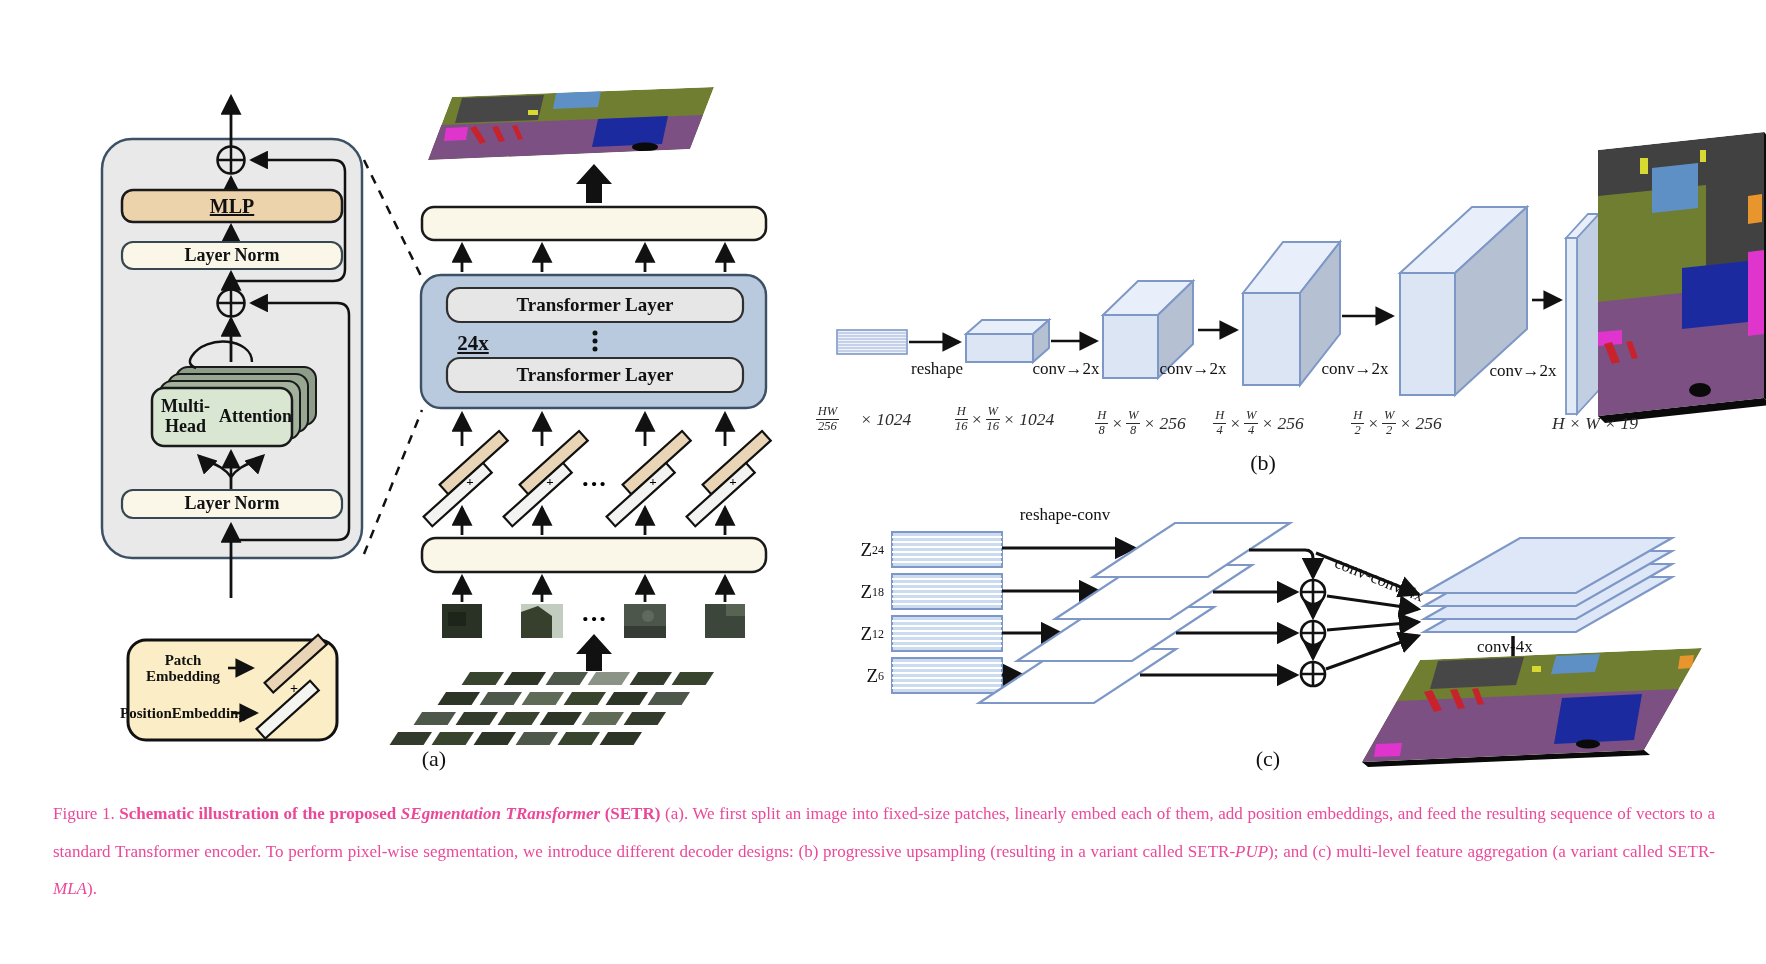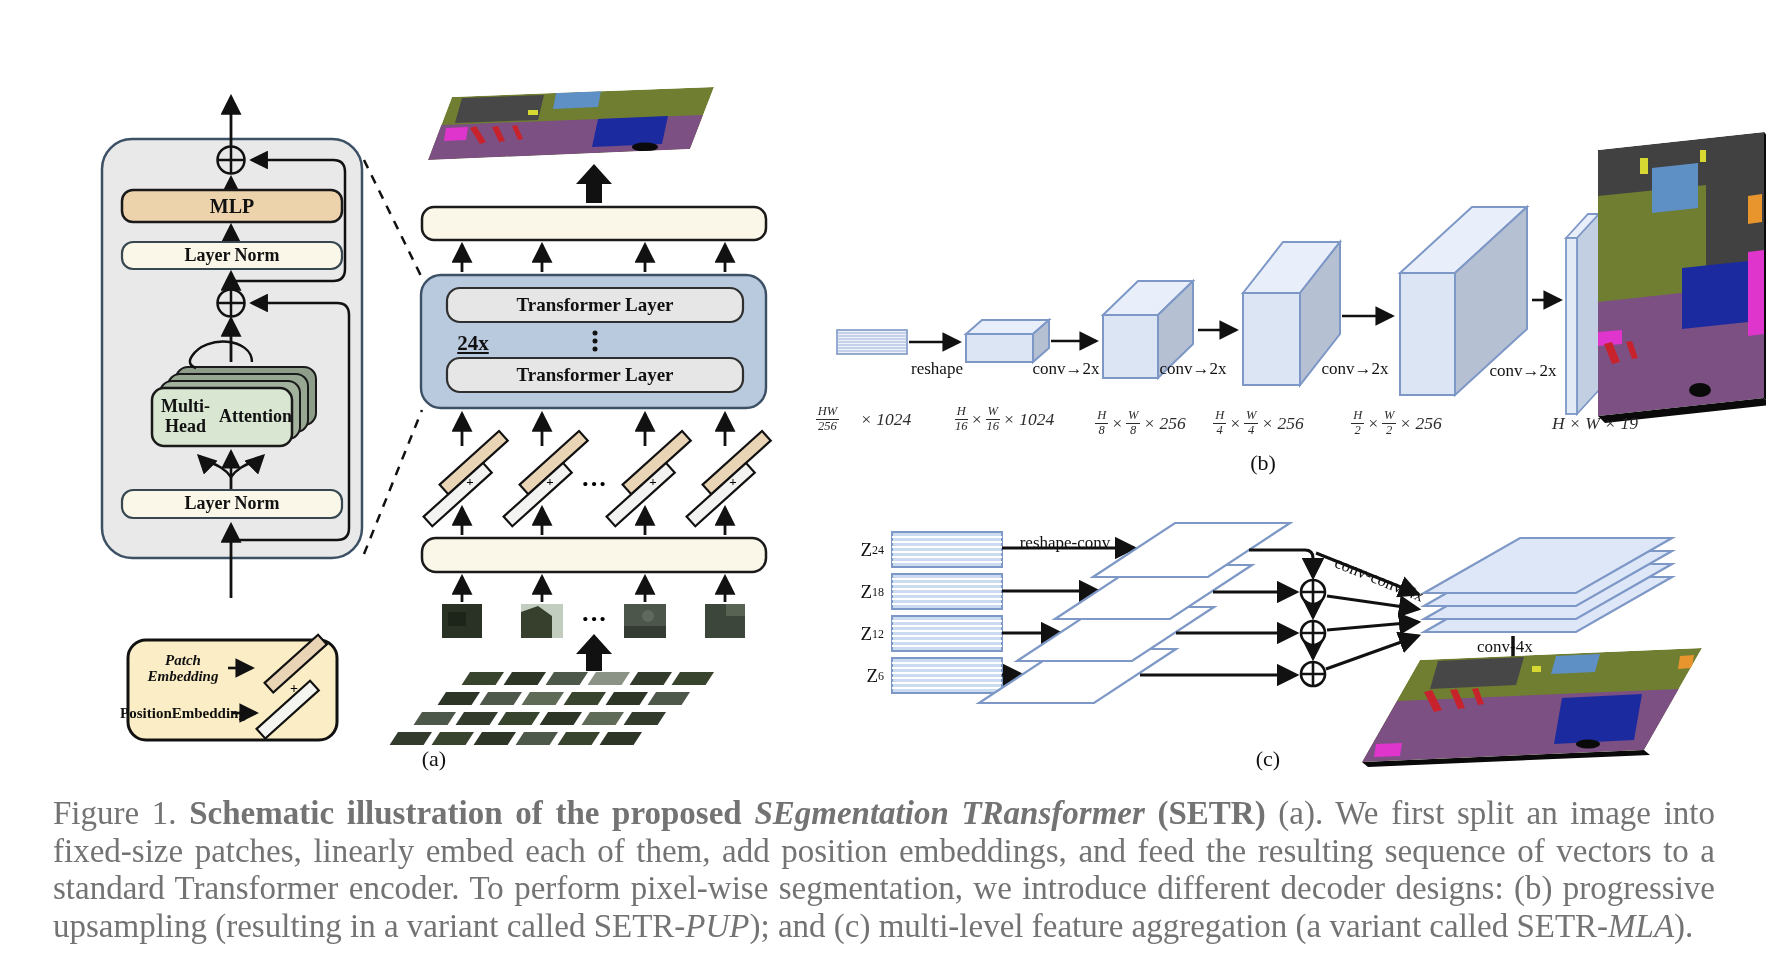--- a/index.html
+++ b/index.html
@@ -12,22 +12,22 @@
   .panel-letter{font-size:22px;}
   .small-note{font-size:17px;}
   .zlbl{font-size:19px;}
   .zlbl sup{font-size:12px;line-height:0;}
   .dim{position:absolute;display:flex;align-items:center;justify-content:center;
        font-style:italic;font-size:17.5px;color:#2b2b2b;gap:2px;}
   .frac{display:inline-flex;flex-direction:column;align-items:center;
         font-size:12.5px;line-height:1.1;margin:0 1px;}
   .fnum{border-bottom:1.3px solid #2b2b2b;padding:0 2px;}
   .rot{transform:rotate(22deg);transform-origin:left center;}
-  .caption{position:absolute;left:53px;top:795px;width:1662px;font-size:33px;
-           line-height:37.5px;text-align:justify;color:#737373;}
+  .caption{position:absolute;left:53px;top:795px;width:1662px;font-size:17px;
+           line-height:37.5px;text-align:justify;color:#ec4899;}
   .cap-regular{font-weight:normal;}
   .cap-bold{font-weight:bold;}
   .cap-bold-italic{font-weight:bold;font-style:italic;}
   .cap-italic{font-style:italic;}
 </style>
 </head>
 <body>
 
 <div class="canvas">
 
@@ -363,26 +363,26 @@
         <polygon points="1472,689 1478,688 1484,704 1478,705" fill="#c8232c"></polygon>
         <polygon points="1376,744 1402,743 1400,756 1374,757" fill="#df35cc"></polygon>
         <rect x="1532" y="666" width="9" height="6" fill="#d8d832"></rect>
         <polygon points="1680,656 1694,655 1692,668 1678,669" fill="#e8952e"></polygon>
         <ellipse cx="1588" cy="744" rx="12" ry="4.5" fill="#0a0a0a"></ellipse>
       </g>
     </g>
   </g>
 </svg>
 
-<div class="lbl bold" style="left:122px;top:190px;width:220px;height:32px;font-size:20px;">MLP</div>
+<div class="lbl bold" style="left:122px;top:190px;width:220px;height:32px;font-size:20px;text-decoration:underline;">MLP</div>
 <div class="lbl bold" style="left:122px;top:242px;width:220px;height:27px;font-size:18px;">Layer Norm</div>
 <div class="lbl bold" style="left:152px;top:388px;width:140px;height:58px;font-size:18px;flex-direction:row;"><span>Multi-Head</span><span>Attention</span></div>
 <div class="lbl bold" style="left:122px;top:490px;width:220px;height:28px;font-size:18px;">Layer Norm</div>
 
-<div class="lbl bold" style="left:138px;top:649px;width:90px;height:38px;font-size:15px;flex-direction:column;font-style:italic;"><span>Patch</span><span>Embedding</span></div>
+<div class="lbl bold" style="left:138px;top:649px;width:90px;height:38px;font-size:15px;flex-direction:column;"><span>Patch</span><span>Embedding</span></div>
 <div class="lbl bold" style="left:138px;top:694px;width:90px;height:38px;font-size:15px;flex-direction:row;"><span>Position</span><span>Embedding</span></div>
 
 <div class="lbl bold" style="left:447px;top:288px;width:296px;height:34px;font-size:19px;">Transformer Layer</div>
 <div class="lbl bold" style="left:448px;top:332px;width:50px;height:24px;font-size:21px;text-decoration:underline;">24x</div>
 <div class="lbl bold" style="left:447px;top:358px;width:296px;height:34px;font-size:19px;">Transformer Layer</div>
 <div class="lbl panel-letter" style="left:410px;top:744px;width:48px;height:30px;">(a)</div>
 
 <div class="lbl small-note" style="left:902px;top:358px;width:70px;height:22px;">reshape</div>
 <div class="lbl small-note" style="left:1024px;top:358px;width:84px;height:22px;">conv→2x</div>
 <div class="lbl small-note" style="left:1151px;top:358px;width:84px;height:22px;">conv→2x</div>
@@ -445,20 +445,20 @@
     </div>
 <div class="dim" style="left:1525px;top:408px;width:140px;height:30px;">
       <span>H × W × 19</span>
     </div>
 <div class="lbl panel-letter" style="left:1239px;top:448px;width:48px;height:30px;">(b)</div>
 
 <div class="lbl zlbl" style="left:836px;top:538px;width:48px;height:24px;justify-content:flex-end;">Z<sup>24</sup></div>
 <div class="lbl zlbl" style="left:836px;top:580px;width:48px;height:24px;justify-content:flex-end;">Z<sup>18</sup></div>
 <div class="lbl zlbl" style="left:836px;top:622px;width:48px;height:24px;justify-content:flex-end;">Z<sup>12</sup></div>
 <div class="lbl zlbl" style="left:836px;top:664px;width:48px;height:24px;justify-content:flex-end;">Z<sup>6</sup></div>
-<div class="lbl small-note" style="left:1000px;top:532px;width:130px;height:22px;">reshape-conv</div>
+<div class="lbl small-note" style="left:1000px;top:504px;width:130px;height:22px;">reshape-conv</div>
 <div class="lbl small-note rot" style="left:1318px;top:544px;width:132px;height:22px;">conv-conv-4x</div>
 <div class="lbl small-note" style="left:1462px;top:636px;width:80px;height:22px;justify-content:flex-start;margin-left:15px;">conv-4x</div>
 <div class="lbl panel-letter" style="left:1244px;top:744px;width:48px;height:30px;">(c)</div>
 
 <div class="caption"><span class="cap-regular">Figure 1. </span><span class="cap-bold">Schematic illustration of the proposed </span><span class="cap-bold-italic">SEgmentation TRansformer</span><span class="cap-bold"> (SETR)</span><span class="cap-regular"> (a). We first split an image into fixed-size patches, linearly embed each of them, add position embeddings, and feed the resulting sequence of vectors to a standard Transformer encoder. To perform pixel-wise segmentation, we introduce different decoder designs: (b) progressive upsampling (resulting in a variant called SETR-</span><span class="cap-italic">PUP</span><span class="cap-regular">); and (c) multi-level feature aggregation (a variant called SETR-</span><span class="cap-italic">MLA</span><span class="cap-regular">).</span></div>
 
 </div>
 
 </body></html>

